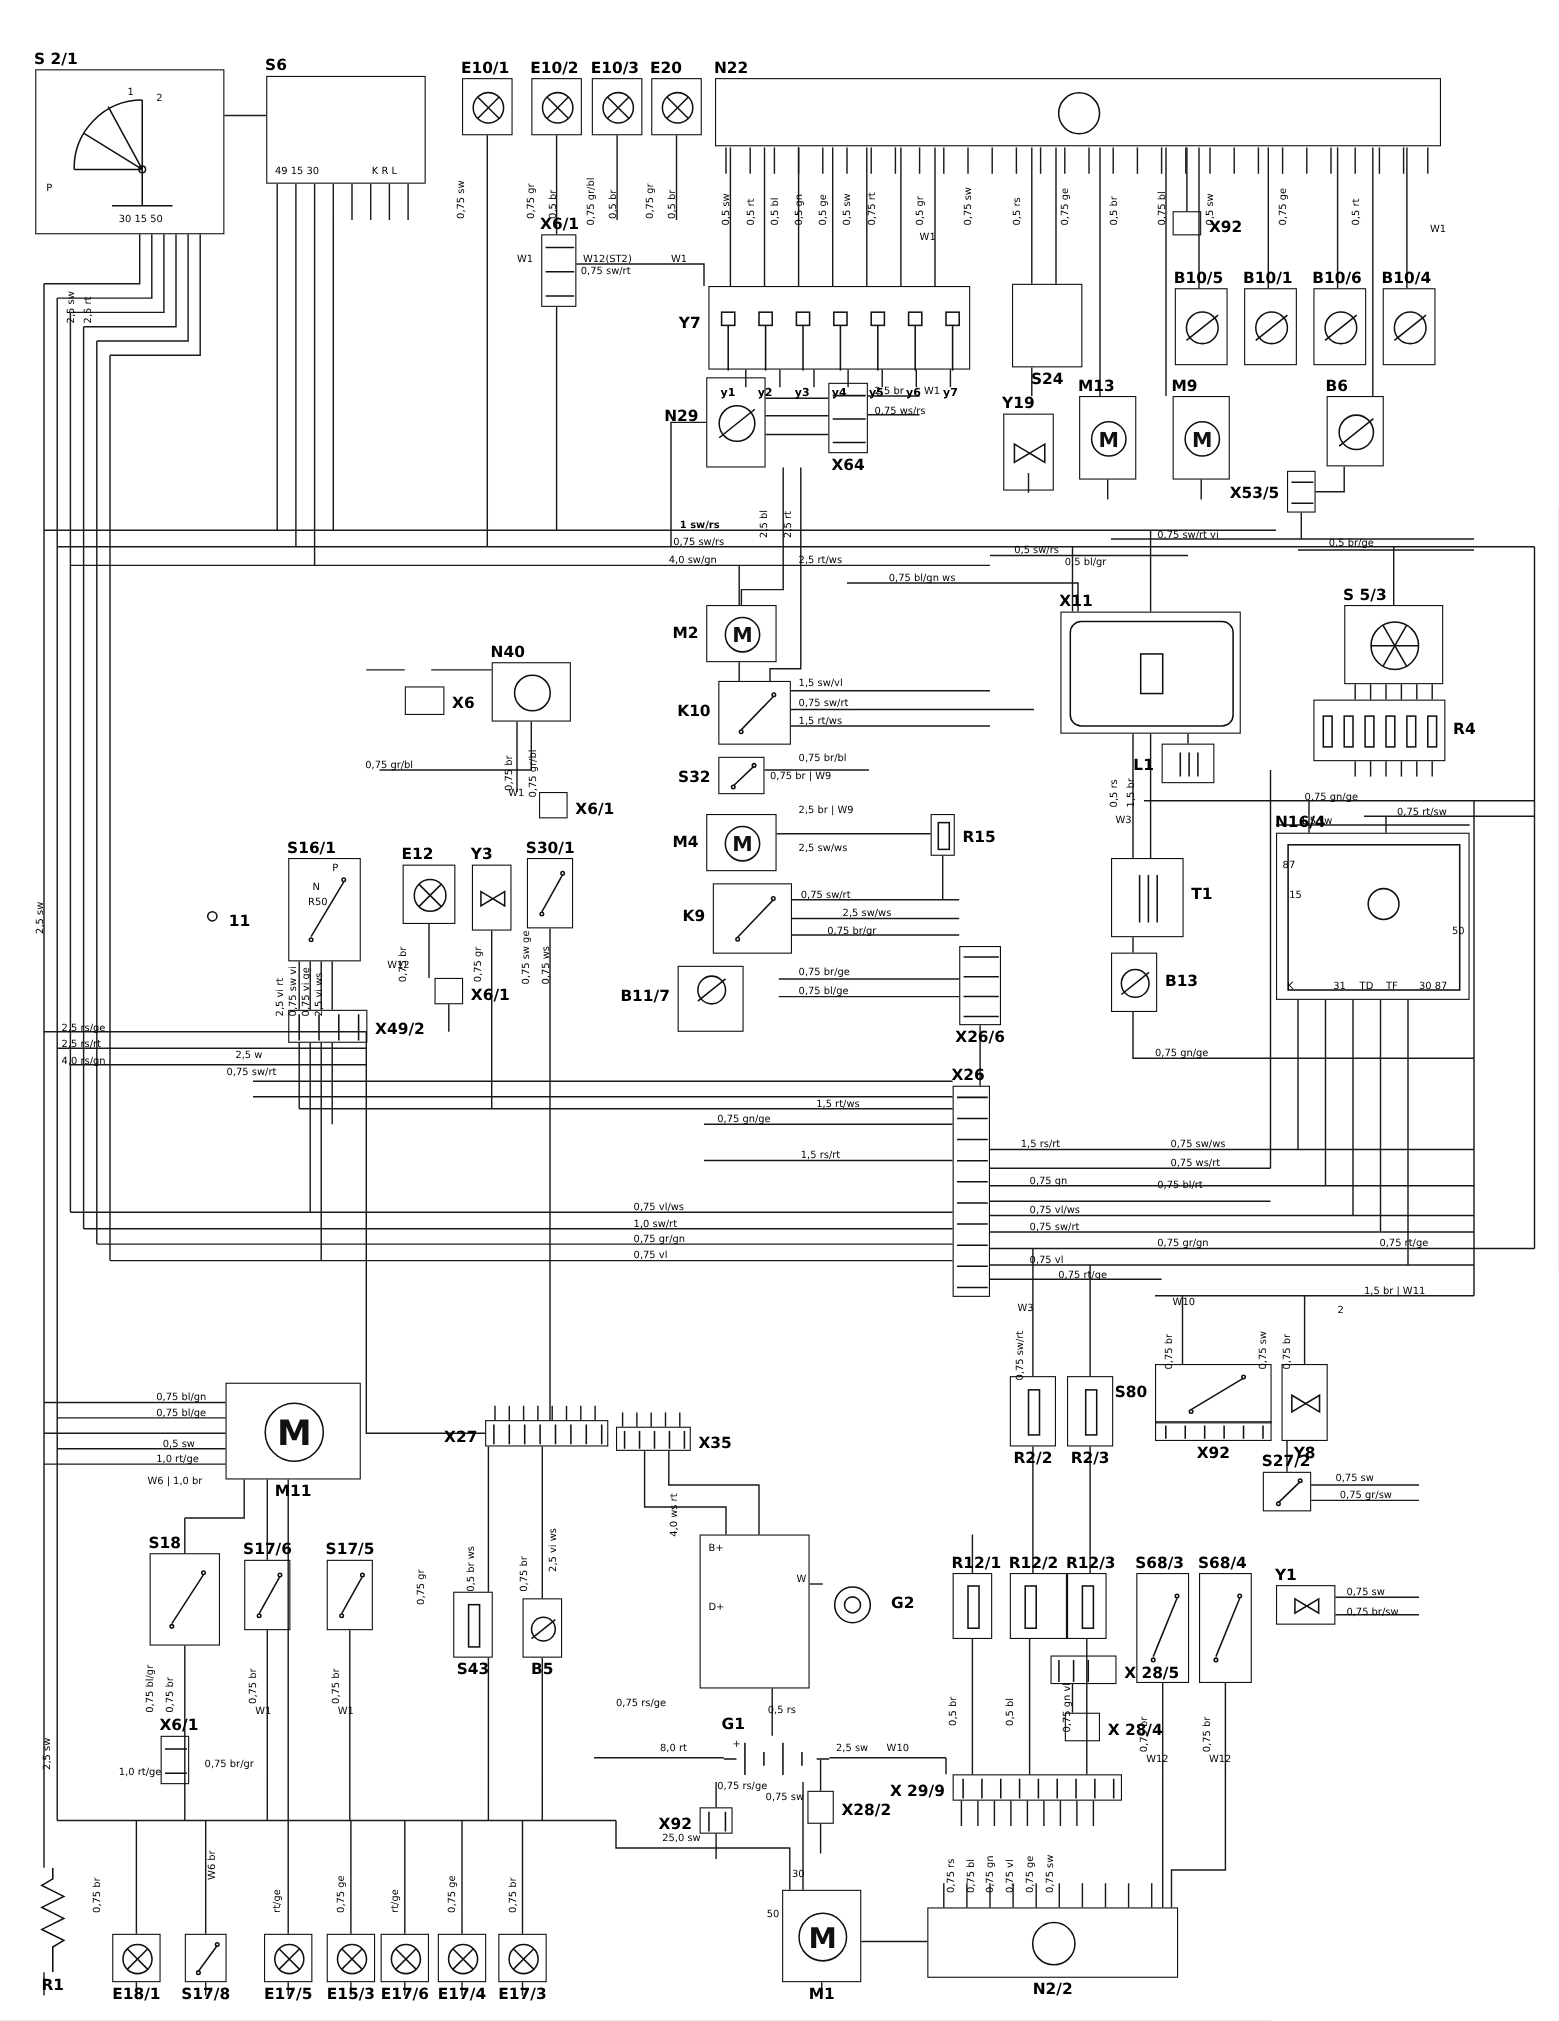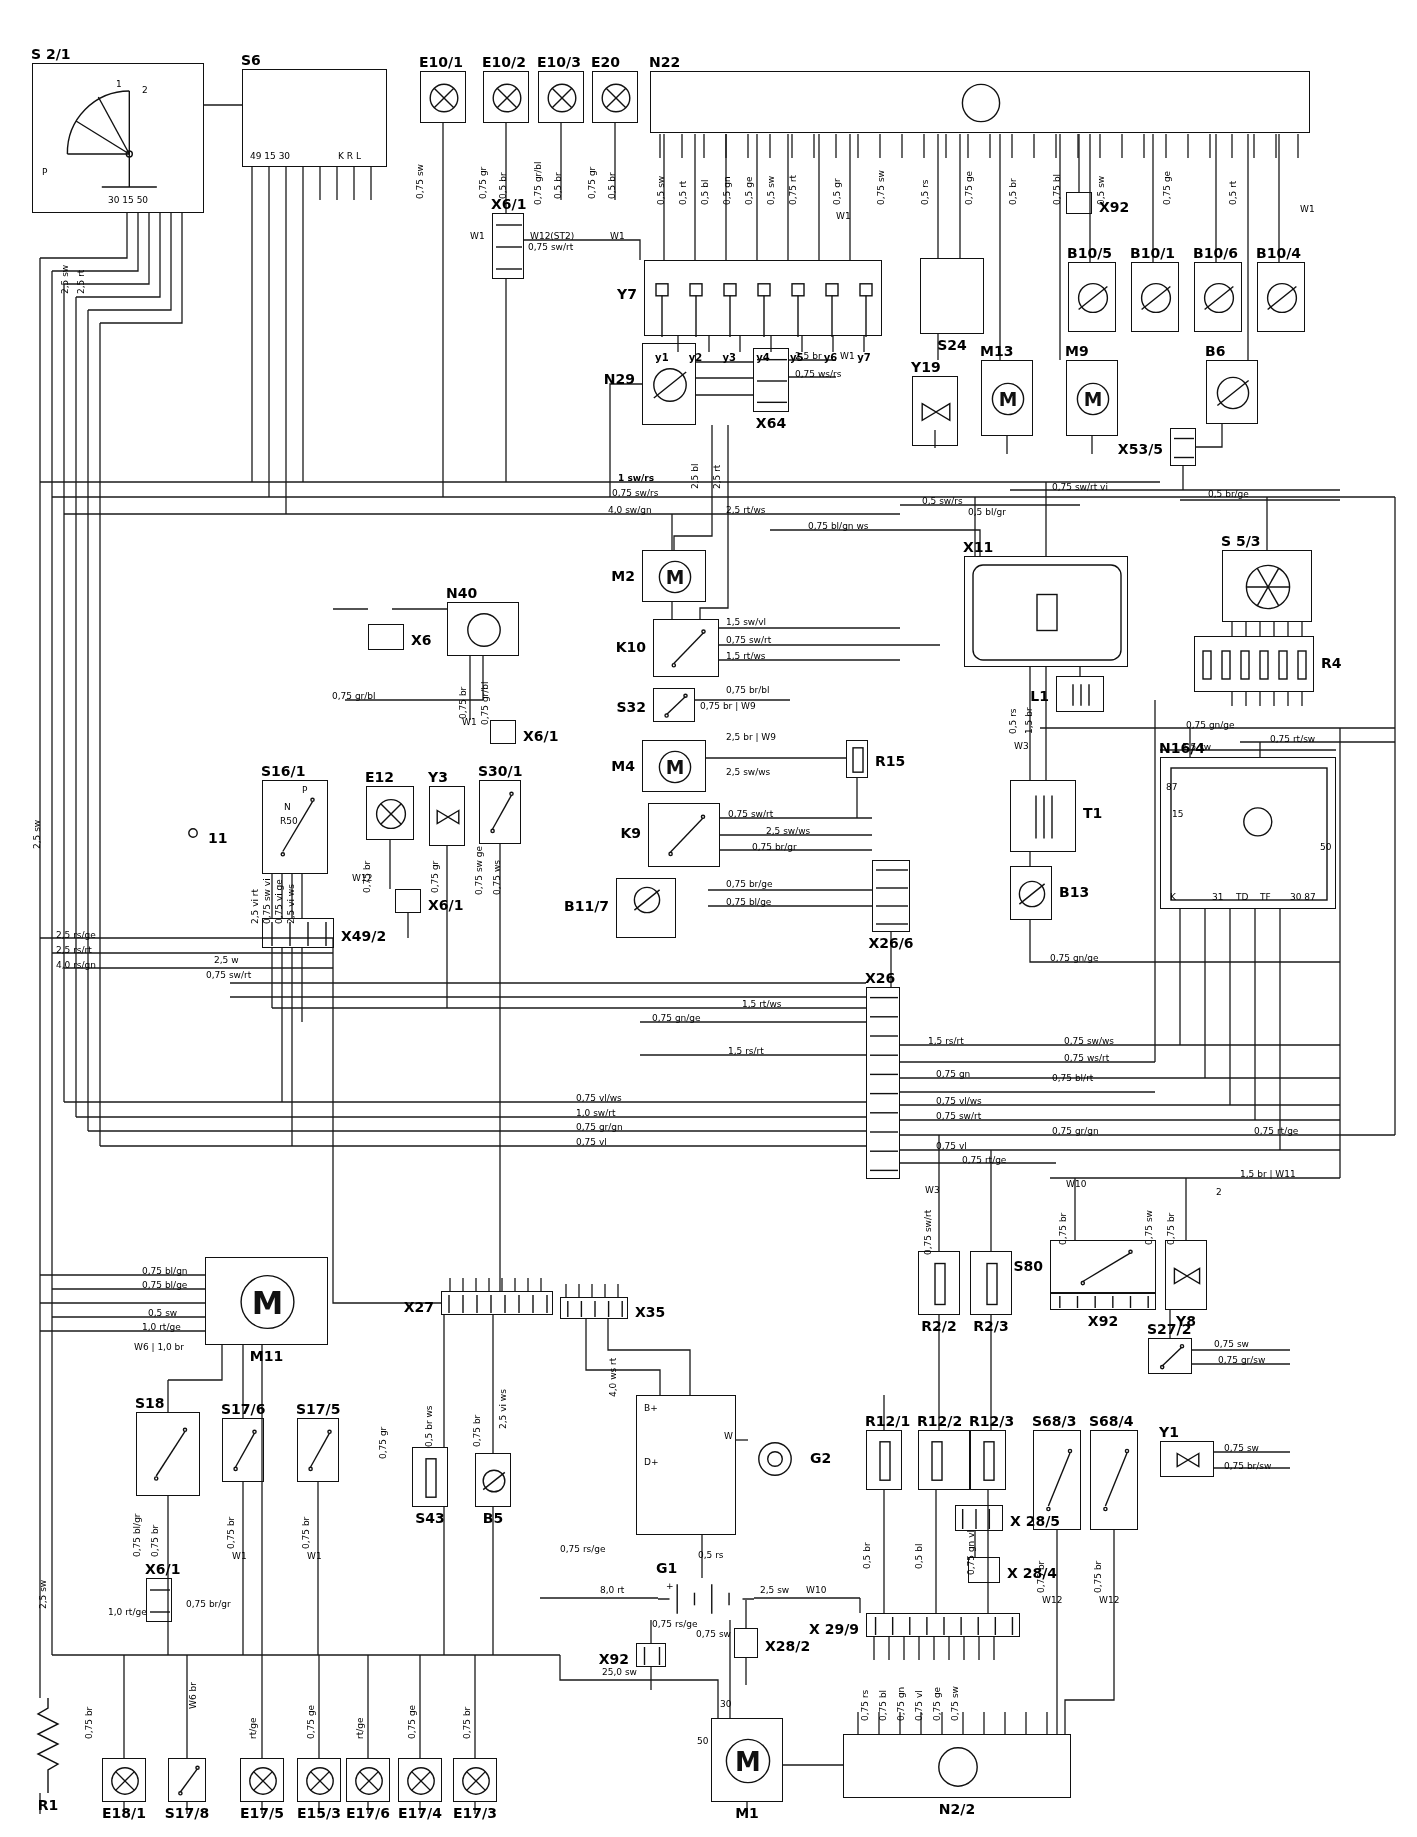--- a/index.html
+++ b/index.html
@@ -851,21 +851,21 @@
           <rect class="ln" x="13" y="10.799999999999999" width="10" height="38.4"></rect>
         </svg>
         <div class="clabel lp-t">R12/2</div>
       </div>
       <div class="comp" style="left: 970px; top: 1430px; width: 36px; height: 60px;">
         <svg width="36" height="60" viewBox="0 0 36 60">
           <rect class="ln" x="13" y="10.799999999999999" width="10" height="38.4"></rect>
         </svg>
         <div class="clabel lp-t">R12/3</div>
       </div>
-      <div class="comp" style="left: 955px; top: 1505px; width: 48px; height: 26px;">
+      <div class="comp" style="left: 955px; top: 1505px; width: 60px; height: 26px;">
         <svg width="40" height="26" viewBox="0 0 40 26">
           <line class="ln" x1="6.666666666666667" y1="3" x2="6.666666666666667" y2="23"></line>
           <line class="ln" x1="20" y1="3" x2="20" y2="23"></line>
           <line class="ln" x1="33.333333333333336" y1="3" x2="33.333333333333336" y2="23"></line>
         </svg>
         <div class="clabel lp-r">X 28/5</div>
       </div>
       <div class="comp" style="left: 968px; top: 1557px; width: 32px; height: 26px;">
         <div class="clabel lp-r">X 28/4</div>
       </div>

